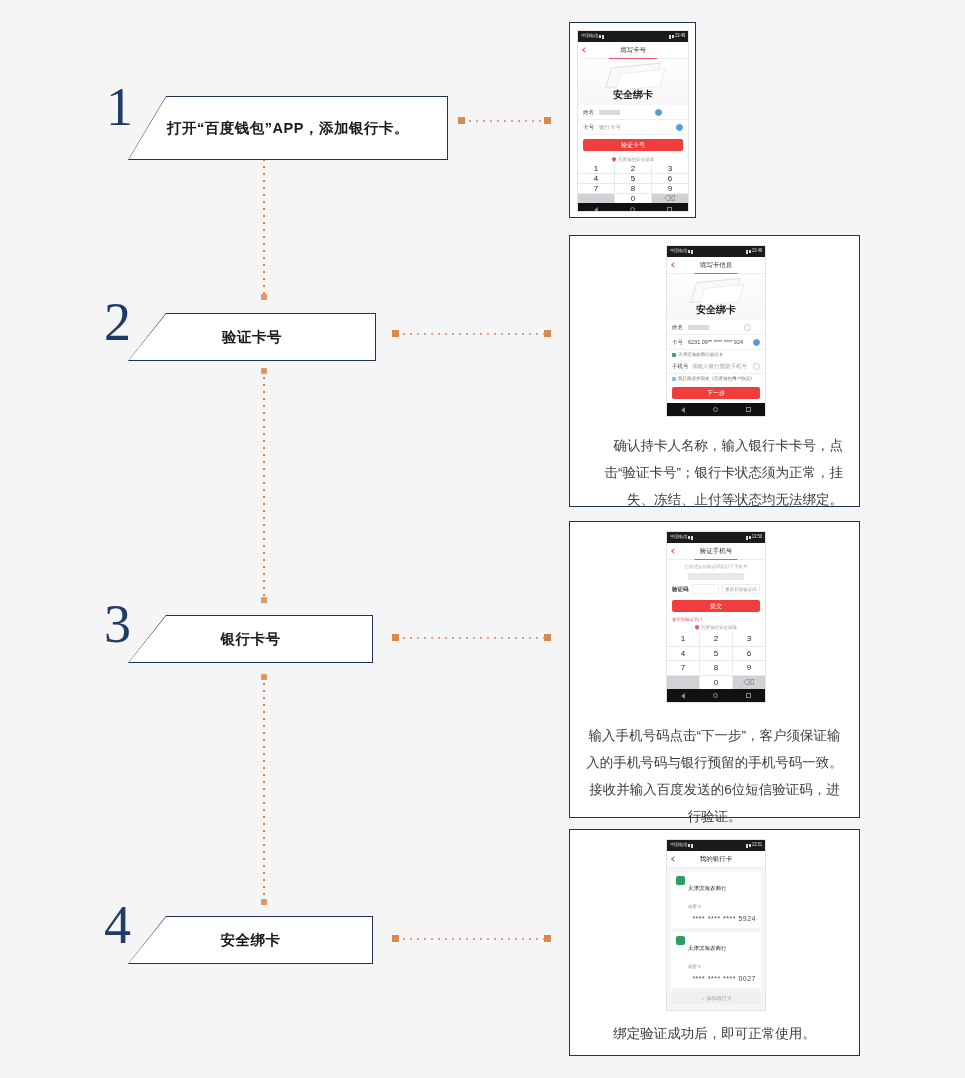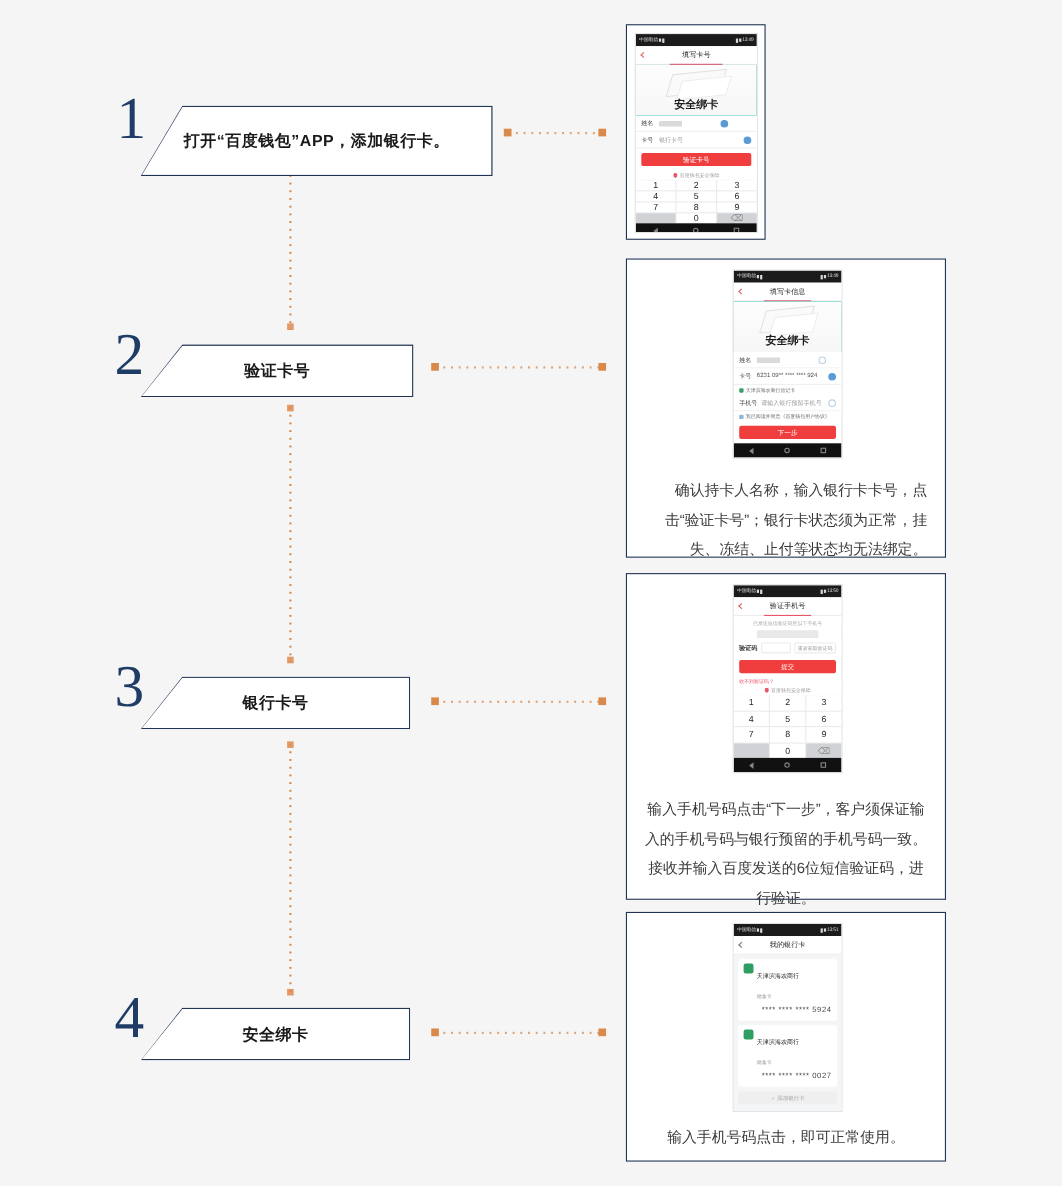--- a/index.html
+++ b/index.html
@@ -542,16 +542,16 @@
               <span class="btype">储蓄卡</span>
             </span>
           </div>
           <div class="bnum">**** **** **** 0027</div>
         </div>
         <div class="addbtn">＋ 添加银行卡</div>
         <div class="footnote">百度钱包</div>
       </div>
 
     </div>
-    <div class="card-desc" style="top:190px;">输入手机号码点击，即可正常使用。</div>
+    <div class="card-desc" style="top:190px;">绑定验证成功后，即可正常使用。</div>
   </div>
 
 </div>
 
 </body></html>

